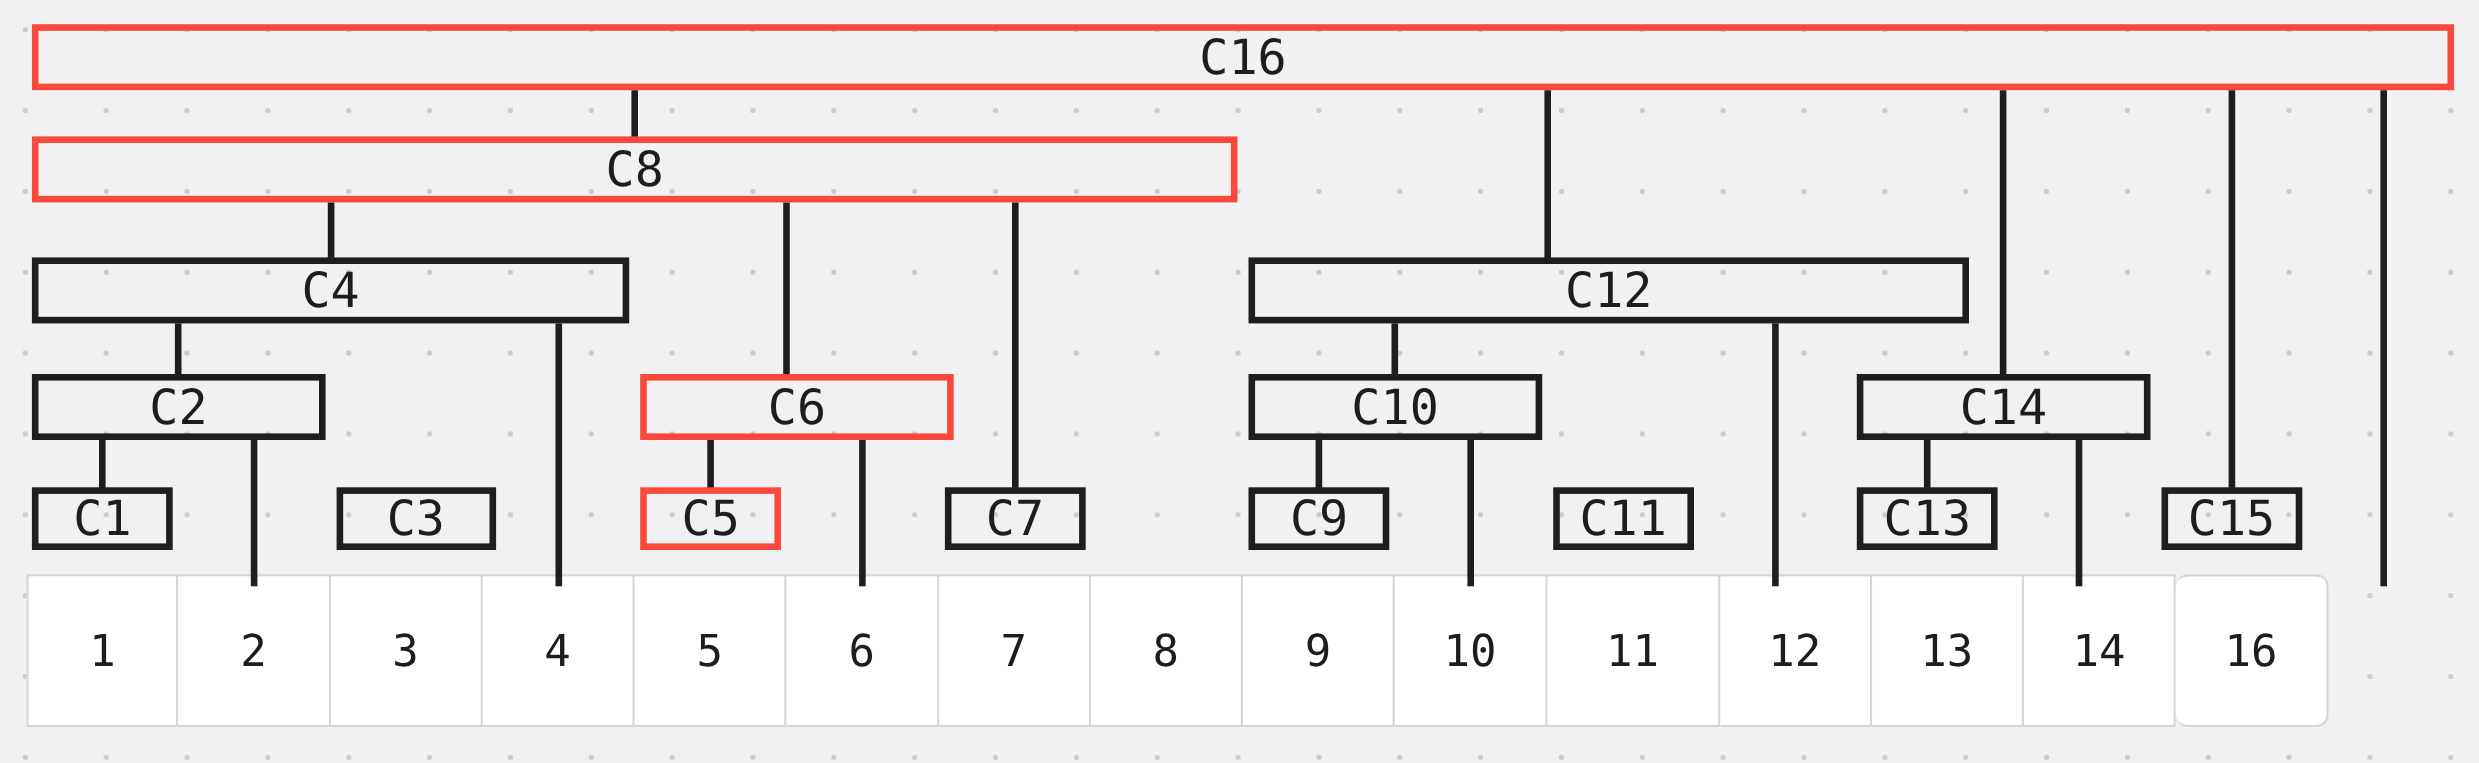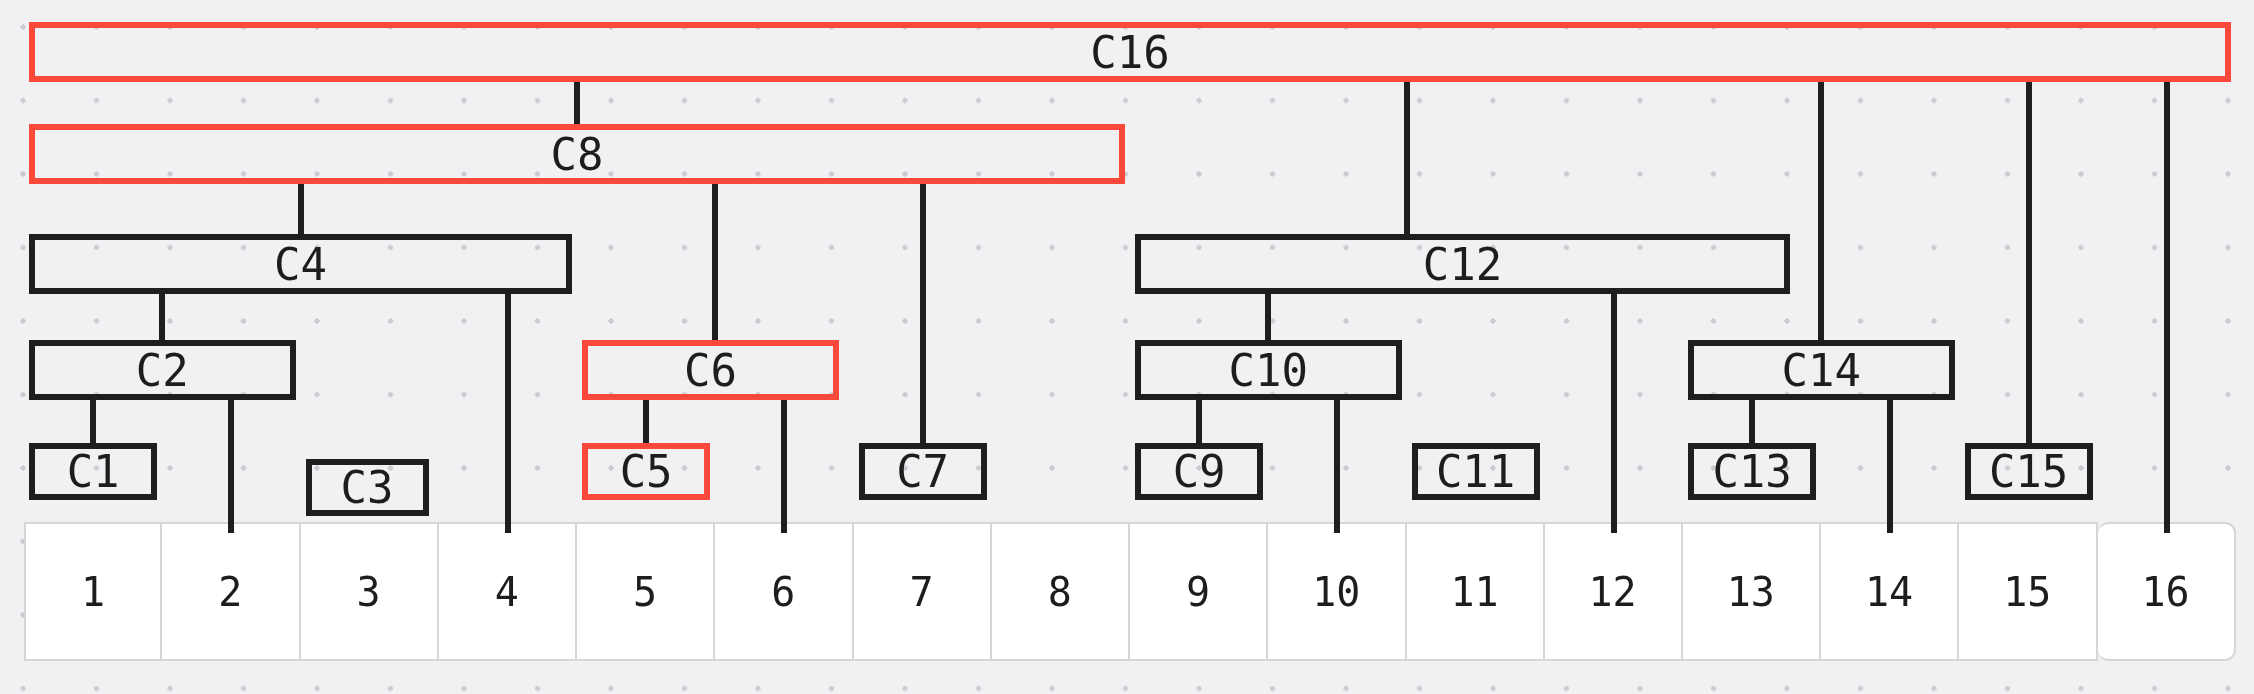--- a/index.html
+++ b/index.html
@@ -88,33 +88,33 @@
       </div>
       <div class="node black" style="left: 29px; top: 234px; width: 543px; height: 60px;">
         <span>C4</span>
       </div>
       <div class="node black" style="left: 1135px; top: 234px; width: 655px; height: 60px;">
         <span>C12</span>
       </div>
       <div class="node black" style="left: 29px; top: 340px; width: 266.5px; height: 60px;">
         <span>C2</span>
       </div>
-      <div class="node red" style="left: 582px; top: 340px; width: 257px; height: 60px;">
+      <div class="node red" style="left: 582px; top: 340px; width: 285px; height: 60px;">
         <span>C6</span>
       </div>
       <div class="node black" style="left: 1135px; top: 340px; width: 266.5px; height: 60px;">
         <span>C10</span>
       </div>
       <div class="node black" style="left: 1688px; top: 340px; width: 266.5px; height: 60px;">
         <span>C14</span>
       </div>
       <div class="node black" style="left: 29px; top: 443px; width: 128.25px; height: 57px;">
         <span>C1</span>
       </div>
-      <div class="node black" style="left: 305.5px; top: 443px; width: 123px; height: 57px; margin-top: 16px;">
+      <div class="node black" style="left: 305.5px; top: 443px; width: 145px; height: 57px;">
         <span>C3</span>
       </div>
       <div class="node red" style="left: 582px; top: 443px; width: 128.25px; height: 57px;">
         <span>C5</span>
       </div>
       <div class="node black" style="left: 858.5px; top: 443px; width: 128.25px; height: 57px;">
         <span>C7</span>
       </div>
       <div class="node black" style="left: 1135px; top: 443px; width: 128.25px; height: 57px;">
         <span>C9</span>
@@ -153,32 +153,29 @@
       </div>
       <div class="cell" style="width: 138.25px;">
         <span>8</span>
       </div>
       <div class="cell" style="width: 138.25px;">
         <span>9</span>
       </div>
       <div class="cell" style="width: 138.25px;">
         <span>10</span>
       </div>
-      <div class="cell" style="width: 138px;">
+      <div class="cell" style="width: 157px;">
         <span>11</span>
       </div>
       <div class="cell" style="width: 138.25px;">
         <span>12</span>
       </div>
       <div class="cell" style="width: 138.25px; text-align: right;">
         <span>13</span>
       </div>
       <div class="cell" style="width: 138.25px;">
         <span>14</span>
       </div>
-      <div class="cell" style="width: 138.25px;">
-        <span>15</span>
-      </div>
       <div class="cell" style="width: 138.25px; border-radius: 11px;">
         <span>16</span>
       </div>
     </div>
 </div>
 
 </body></html>

